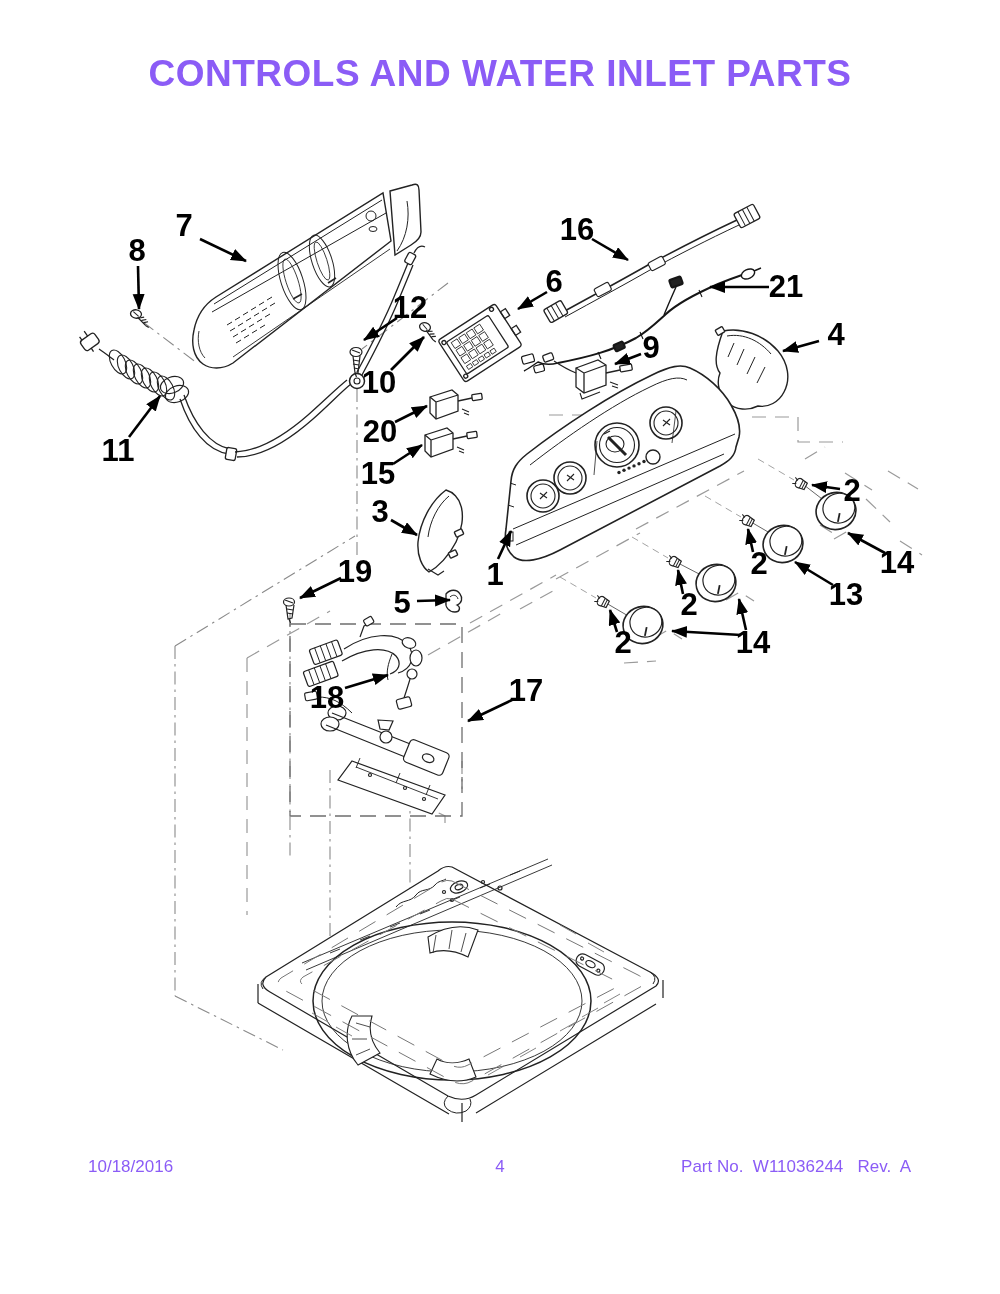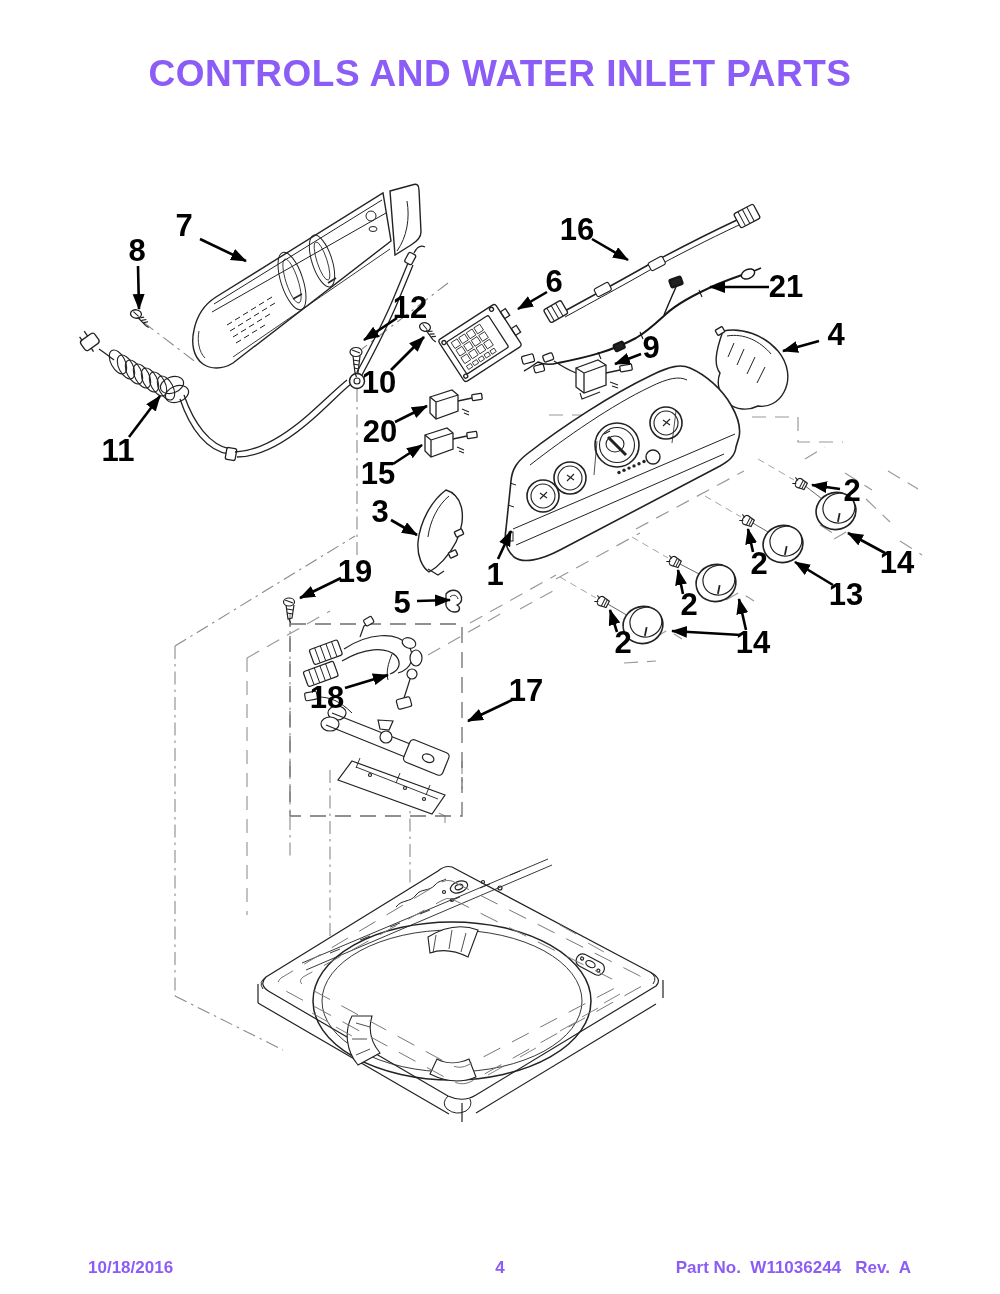--- a/index.html
+++ b/index.html
@@ -1,20 +1,20 @@
 <!DOCTYPE html>
 <html><head>
 <meta charset="utf-8">
 <style>
   html,body{margin:0;padding:0;background:#fff;}
   .sheet{position:relative;width:1000px;height:1294px;background:#fff;overflow:hidden;
          font-family:"Liberation Sans",sans-serif;color:#8b5cf6;margin-top:13px;}
   .title{position:absolute;top:40px;left:0;width:1000px;text-align:center;
          font-size:37px;font-weight:bold;letter-spacing:0.5px;white-space:pre;}
-  .footer span{position:absolute;top:1245px;font-size:17px;white-space:pre;font-weight:bold;}
+  .footer span{position:absolute;top:1144px;font-size:17px;white-space:pre;}
   .f-date{left:88px;}
   .f-page{left:0;width:1000px;text-align:center;}
   .f-part{right:89px;}
   svg{position:absolute;top:0;left:0;}
   svg text.co{font-family:"Liberation Sans",sans-serif;font-size:31px;font-weight:bold;fill:#000;}
 </style>
 </head>
 <body>
 
 <div class="sheet">

